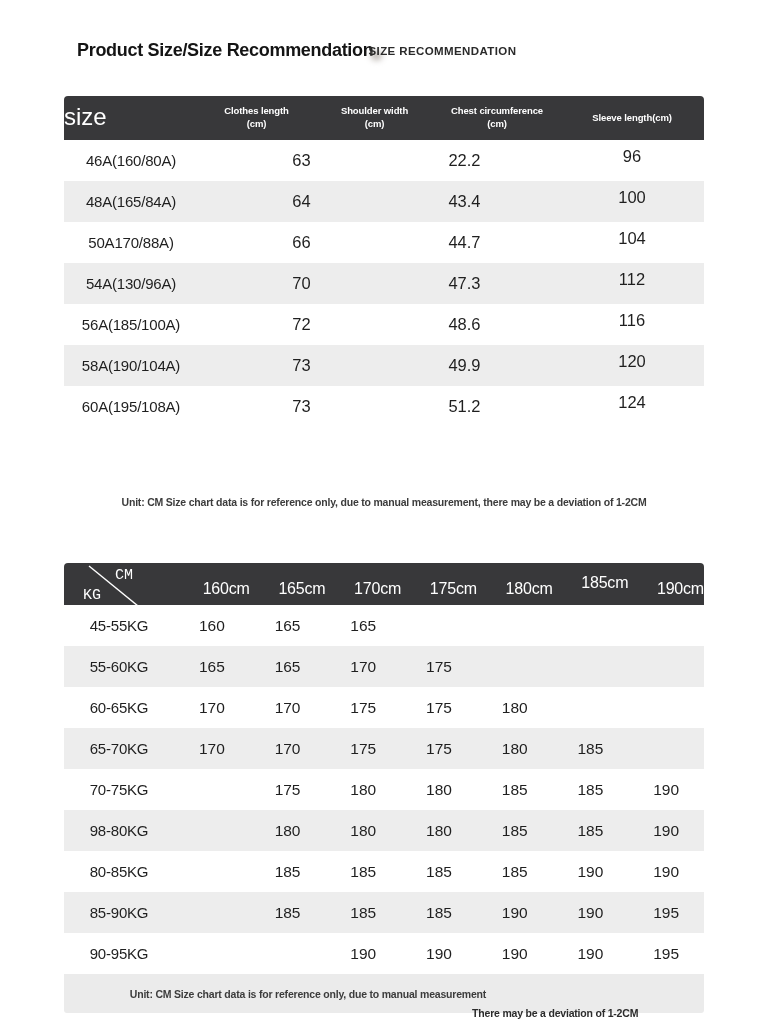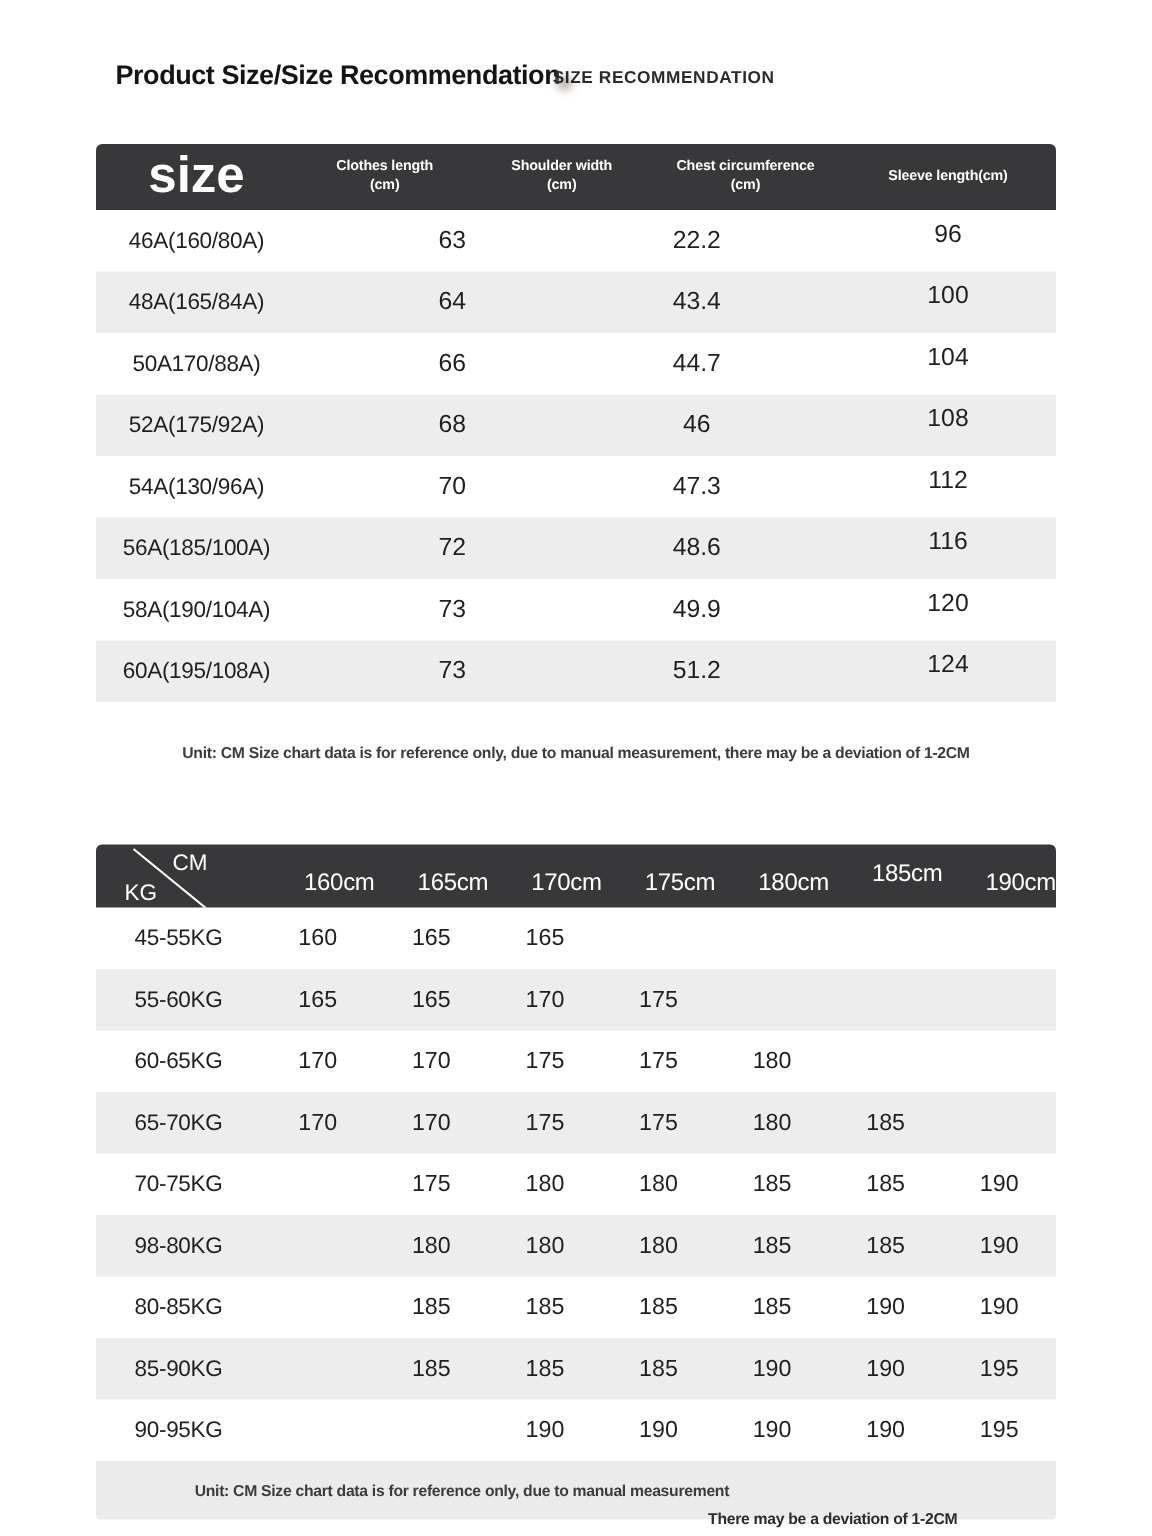--- a/index.html
+++ b/index.html
@@ -15,39 +15,39 @@
   
   .title-row{position:absolute;left:77px;top:40px;display:flex;align-items:baseline;white-space:nowrap;}
   .title-main{font-size:18px;font-weight:700;color:#141414;letter-spacing:-0.3px;}
   .title-smudge{width:11px;height:9px;background:#b5b0ab;border-radius:50%;filter:blur(3px);align-self:flex-end;margin:0 -9px 1px -2px;}
   .title-sub{font-size:11.5px;font-weight:700;color:#2a2a2a;letter-spacing:0.4px;margin-left:-5px;position:relative;top:-1px;}
 
   
   .size-table{position:absolute;left:64px;top:96px;width:640px;}
   .st-header{height:44px;background:var(--bar);border-radius:4px 4px 0 0;
     display:grid;grid-template-columns:134px 117px 119px 126px 144px;align-items:center;color:#fff;}
-  .st-h-size{font-size:34px;font-weight:700;text-align:center;line-height:1;padding-bottom:3px;}
+  .st-h-size{font-size:24px;font-weight:400;line-height:1;padding-bottom:3px;}
   .st-h-col{font-size:9.5px;font-weight:700;text-align:center;line-height:1.35;letter-spacing:-0.1px;}
   .st-h-col span{display:block;}
   .st-row{height:41px;display:grid;grid-template-columns:134px 117px 119px 126px 144px;
     align-items:center;text-align:center;font-size:16.5px;color:#1f1f1f;gap:45px;}
   .st-row:nth-child(even){background:var(--stripe);}
   .st-size-label{font-size:15px;letter-spacing:-0.2px;}
   .raise4{position:relative;top:-4px;}
 
   .note1{position:absolute;left:64px;top:496px;width:640px;text-align:center;
     font-size:10.5px;font-weight:700;color:#3c3c3c;letter-spacing:-0.2px;}
 
   
   .reco-table{position:absolute;left:64px;top:563px;width:640px;}
   .rt-header{height:42px;background:var(--bar);border-radius:4px 4px 0 0;
     display:grid;grid-template-columns:110px repeat(7,1fr);align-items:center;color:#fff;}
   .rt-h-col{font-size:16px;text-align:right;font-weight:400;letter-spacing:-0.2px;}
   .rt-h-col.raise6{position:relative;top:-6px;}
-  .rt-corner{position:relative;width:110px;height:52px;}
+  .rt-corner{position:relative;width:110px;height:52px;font-family:Liberation Mono, monospace;}
   .rt-corner svg{position:absolute;left:0;top:0;}
   .rt-cm{position:absolute;left:51px;top:4px;font-size:15px;font-weight:400;}
   .rt-kg{position:absolute;left:19px;top:24px;font-size:15px;font-weight:400;}
   .rt-row{height:41px;display:grid;grid-template-columns:110px repeat(7,1fr);
     align-items:center;text-align:center;font-size:15.5px;color:#1f1f1f;}
   .rt-row:nth-child(even){background:var(--stripe);}
   .rt-weight{font-size:15px;letter-spacing:-0.2px;}
 
   .rt-notebar{height:39px;background:var(--notebar);border-radius:0 0 3px 3px;
     display:flex;align-items:center;justify-content:center;
@@ -99,27 +99,20 @@
           <div class="st-val">43.4</div>
           <div class="st-val raise4">100</div>
           <div class="st-val">60</div>
         </div>
         <div class="st-row">
           <div class="st-size-label">50A170/88A)</div>
           <div class="st-val">66</div>
           <div class="st-val">44.7</div>
           <div class="st-val raise4">104</div>
           <div class="st-val">61</div>
-        </div>
-        <div class="st-row">
-          <div class="st-size-label">52A(175/92A)</div>
-          <div class="st-val">68</div>
-          <div class="st-val">46</div>
-          <div class="st-val raise4">108</div>
-          <div class="st-val">62</div>
         </div>
         <div class="st-row">
           <div class="st-size-label">54A(130/96A)</div>
           <div class="st-val">70</div>
           <div class="st-val">47.3</div>
           <div class="st-val raise4">112</div>
           <div class="st-val">63</div>
         </div>
         <div class="st-row">
           <div class="st-size-label">56A(185/100A)</div>

